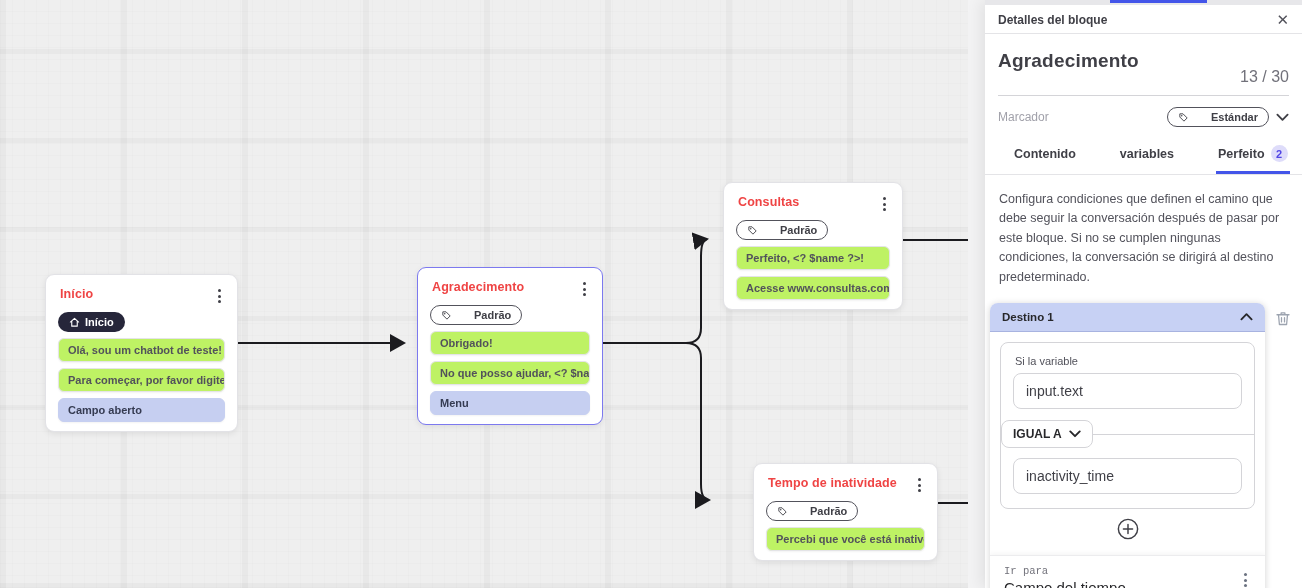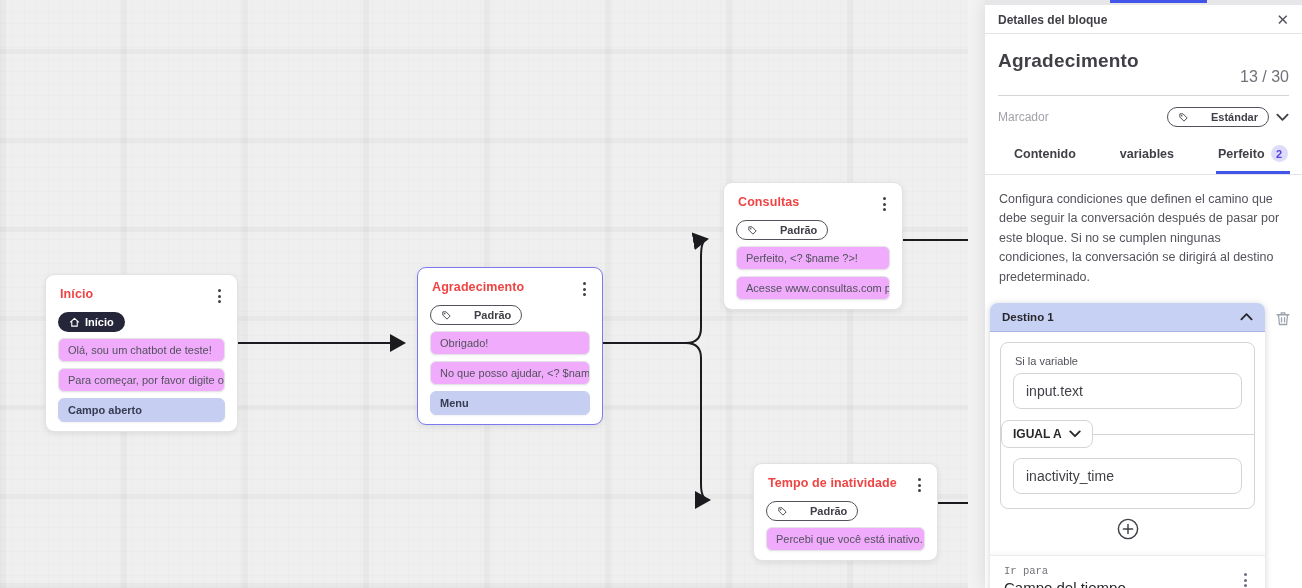--- a/index.html
+++ b/index.html
@@ -26,23 +26,23 @@
   .node-title { font-size:12.5px; font-weight:700; color:#ef4444; letter-spacing:.1px; }
   .kebab { display:inline-flex; flex-direction:column; gap:2.5px; padding:2px 4px; cursor:pointer; }
   .kebab i { width:3px; height:3px; border-radius:50%; background:#3f3f46; }
   .kebab.blue i { background:#4355e9; }
   .kebab.gray i { background:#6b7280; }
   .badge-row { margin:7px 0 4px 2px; }
   .badge-dark { display:inline-flex; align-items:center; gap:5px; background:#26263a; color:#fff;
     font-size:11px; font-weight:700; border-radius:999px; padding:4px 11px; }
   .pill { display:inline-flex; align-items:center; gap:22px; background:#fff; color:#3f3f46;
     font-size:11px; font-weight:700; border:1.2px solid #52525b; border-radius:999px; padding:3px 10px; }
-  .node-item { background:#f0abfc; border:1px solid #e4e4e7; border-radius:6px; padding:5px 9px;
+  .node-item { background:#bef264; border:1px solid #e4e4e7; border-radius:6px; padding:5px 9px;
     margin:6px 2px 0; font-size:11px; color:#52525b; white-space:nowrap; overflow:hidden;
-    box-shadow:0 1px 2px rgba(0,0,0,0.05); }
+    box-shadow:0 1px 2px rgba(0,0,0,0.05);font-weight:bold; }
   .node-item.hl { background:#c6cff1; border-color:#c6cff1; color:#353b52; font-weight:700; }
 
   
   .panel { position:absolute; left:985px; top:0; width:317px; height:588px; background:#fff;
     box-shadow:-5px 0 14px rgba(0,0,0,0.07); }
   .panel-topstrip { position:relative; height:5px; background:#e7e7ea; }
   .panel-topstrip .blue-seg { position:absolute; left:125px; top:0; width:97px; height:3px; background:#4355e9; }
   .panel-header { display:flex; align-items:center; justify-content:space-between;
     padding:7px 13px 6px; border-bottom:1px solid #e4e4e7; }
   .panel-header-title { font-size:12px; font-weight:700; color:#3f3f46; }

